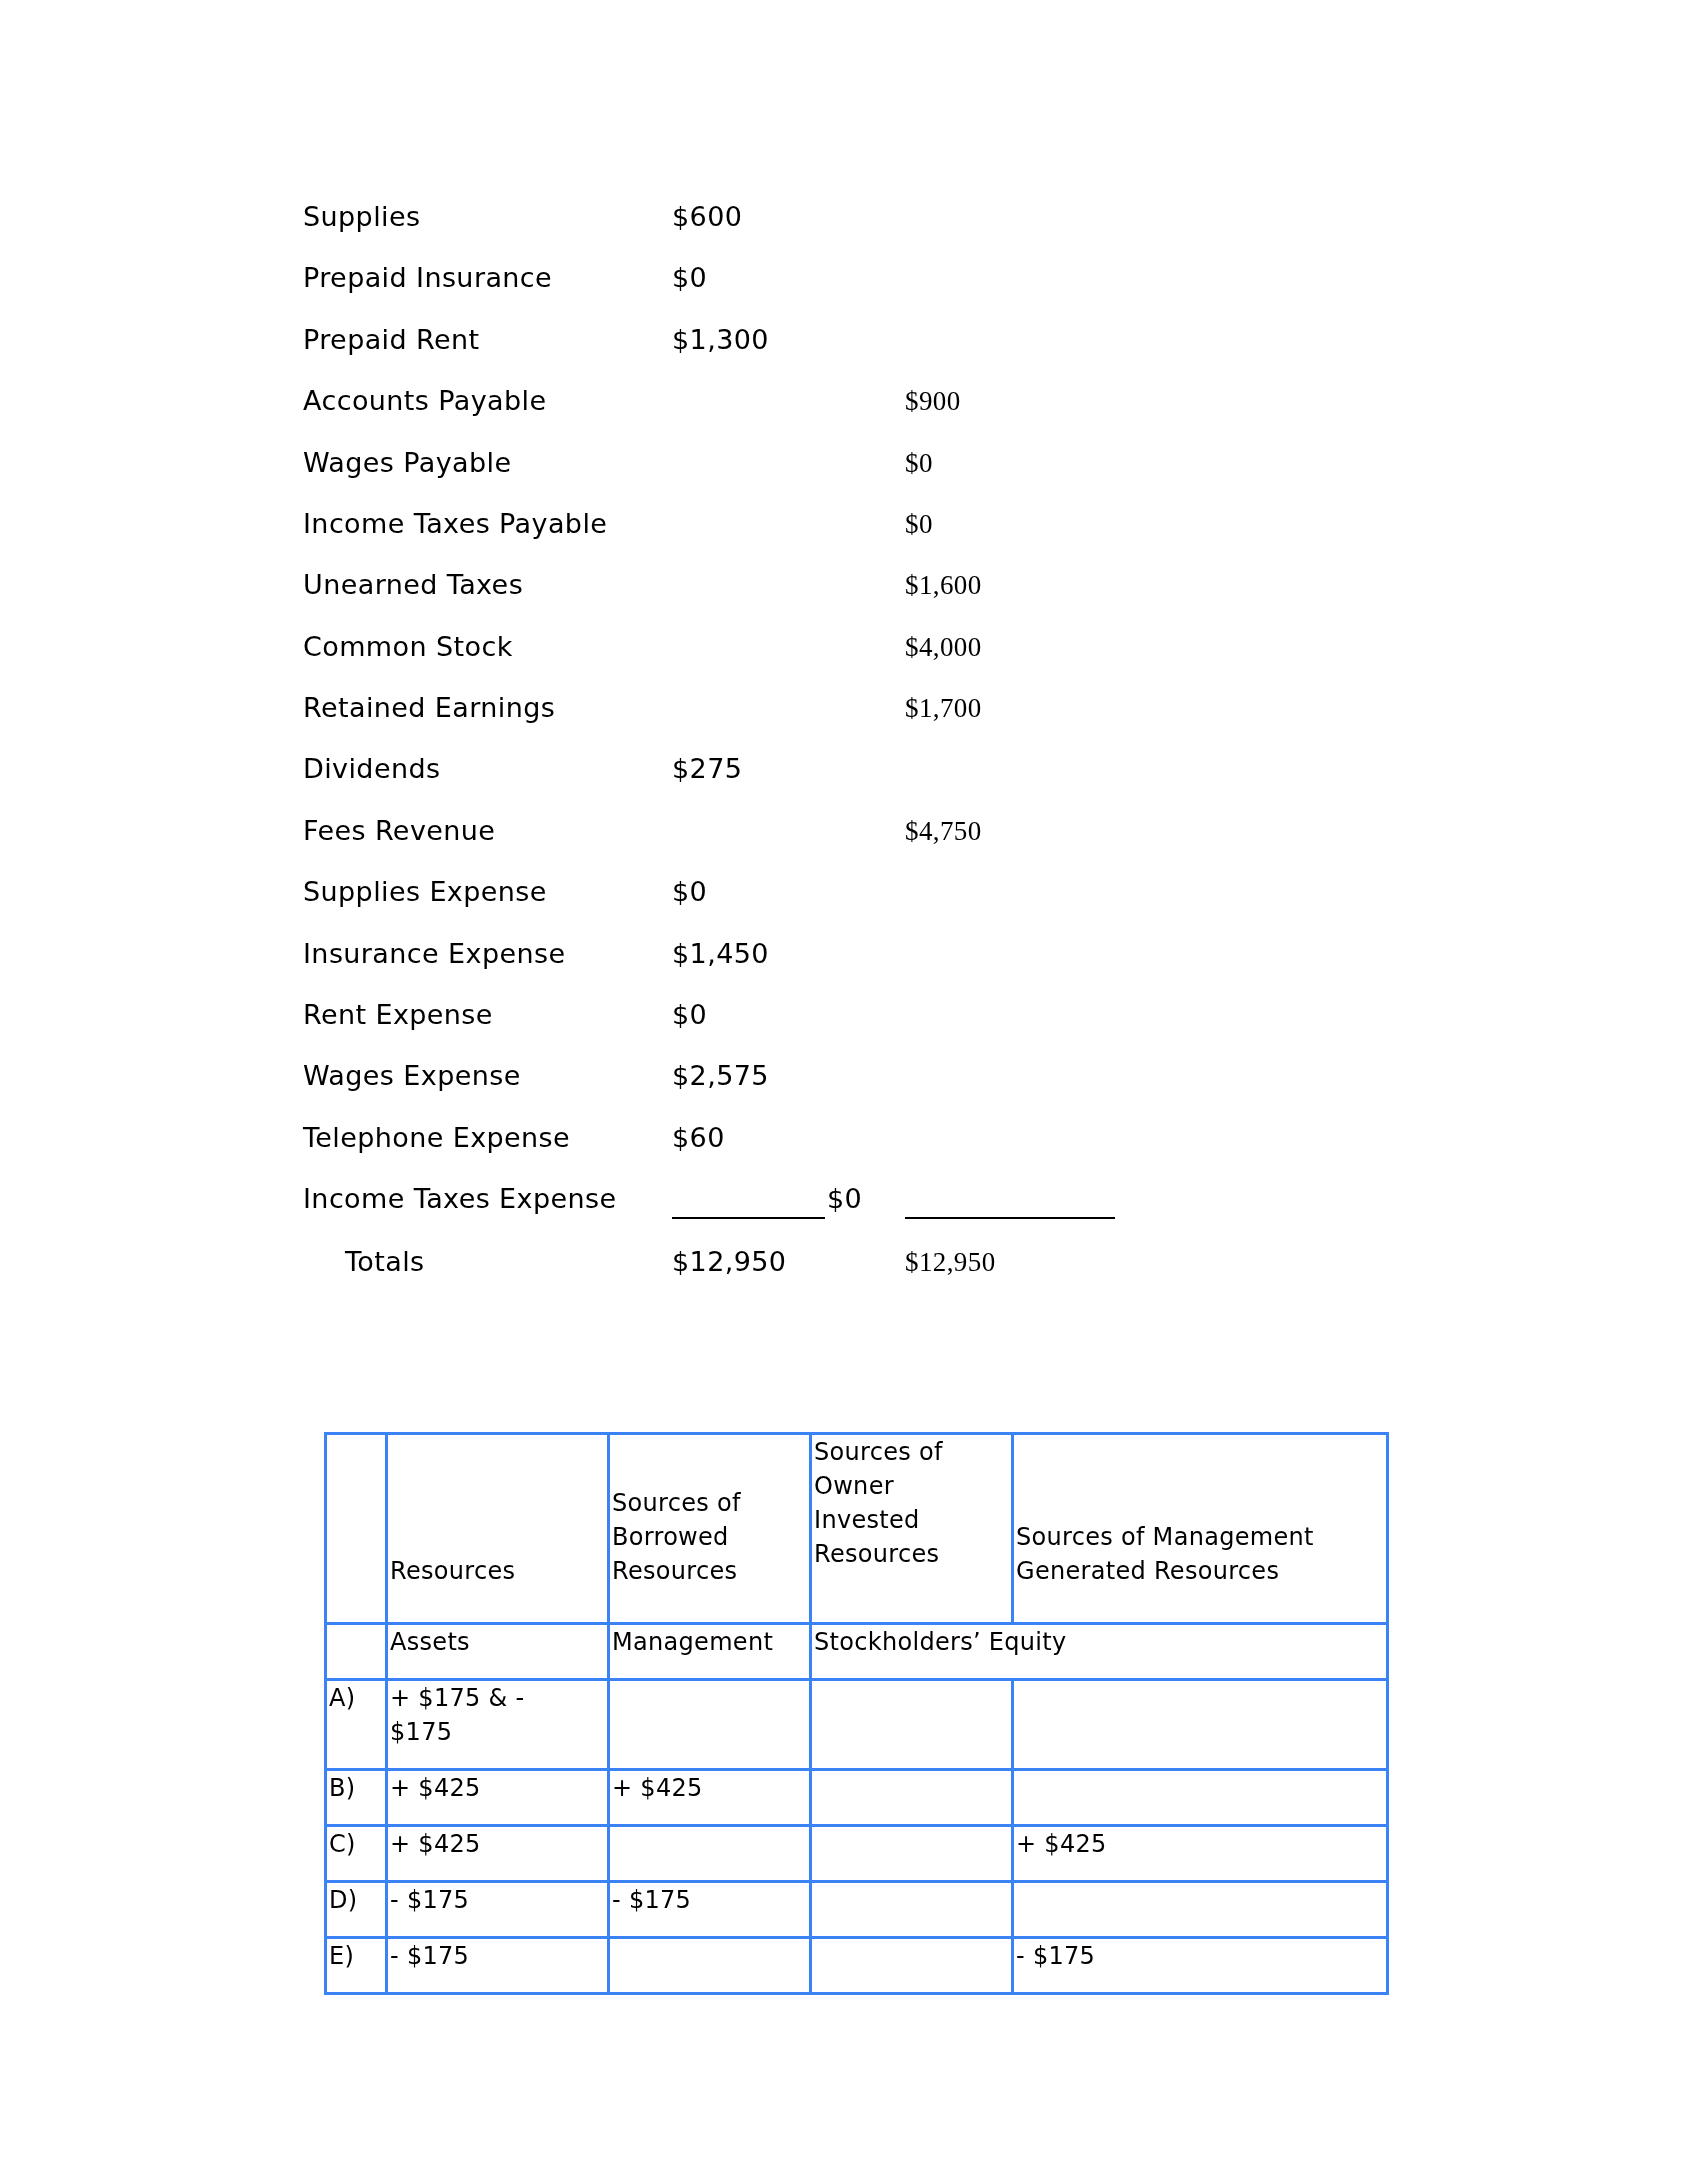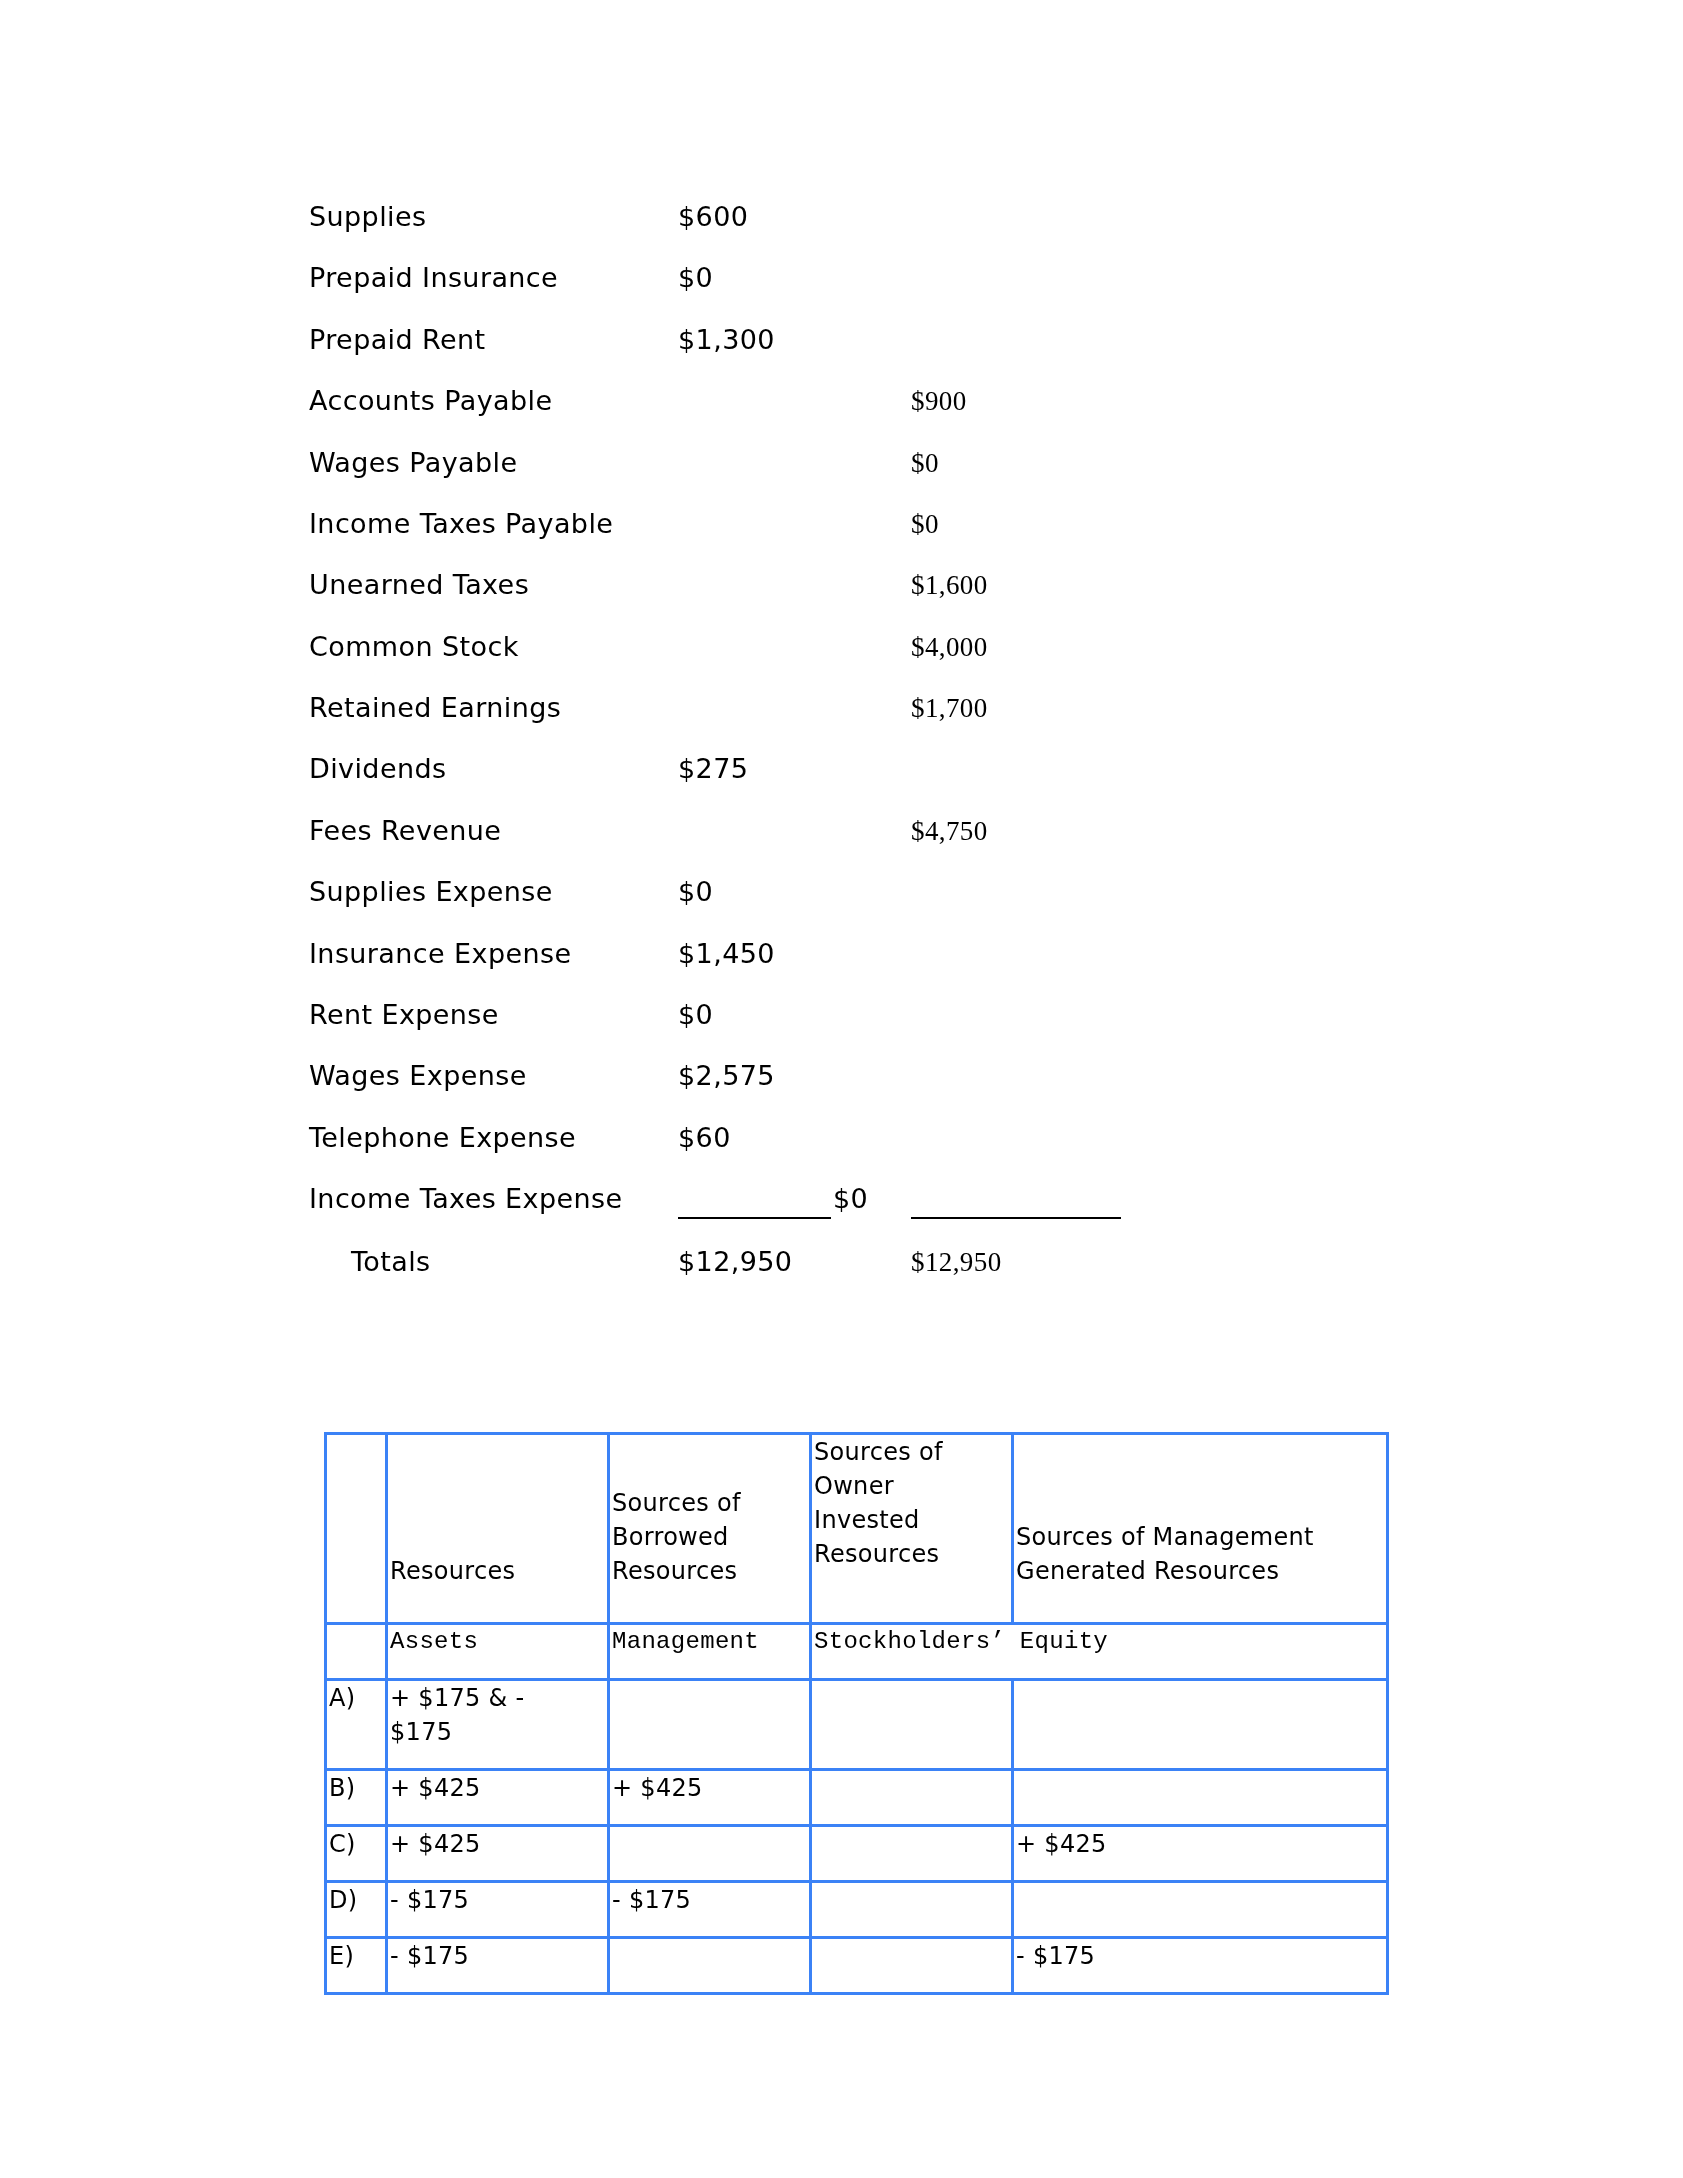--- a/index.html
+++ b/index.html
@@ -2,21 +2,21 @@
 <html><head>
 <meta charset="utf-8">
 <style>
   html, body { margin: 0; padding: 0; background: #ffffff; }
   body {
     width: 1683px; height: 2178px; position: relative; overflow: hidden;
     font-family: "DejaVu Sans", sans-serif; color: #000;
   }
   .ledger { position: absolute; left: 0; top: 0; width: 1683px; }
   .lrow {
-    position: absolute; left: 12px; width: 1565px; height: 40px;
+    position: absolute; left: 6px; width: 1565px; height: 40px;
     font-size: 27px; line-height: 40px; letter-spacing: 0.4px; white-space: nowrap;
   }
   .lrow .label { position: absolute; left: 297px; }
   .lrow .label.indent { left: 339px; }
   .lrow .debit { position: absolute; left: 666px; }
   .lrow .credit { position: absolute; left: 899px; font-family: Liberation Serif, serif; }
   .uline {
     position: absolute; height: 0; border-top: 2px solid #000;
   }
 
@@ -25,21 +25,21 @@
     border-collapse: collapse; table-layout: fixed;
     width: 1062px;
     font-size: 24px; letter-spacing: 0.3px;
   }
   table.tx td {
     border: 3px solid #3b82f6; padding: 0 0 0 2px; vertical-align: top;
     line-height: 34px;
   }
   table.tx tr.hdr td { height: 153px; vertical-align: bottom; padding-bottom: 34px; }
   table.tx tr.hdr td.top { vertical-align: top; padding-bottom: 0; }
-  table.tx tr.cat td { height: 53px; font-family: Liberation Mono, monospace; }
+  table.tx tr.cat td { height: 53px; }
   table.tx tr.rA td { height: 87px; }
   table.tx tr.r td { height: 53px; }
   .cellline { display: block; }
 </style>
 </head>
 <body>
 
 <div class="ledger">
   <div class="lrow" style="top:197px">
     <span class="label">Supplies</span>

